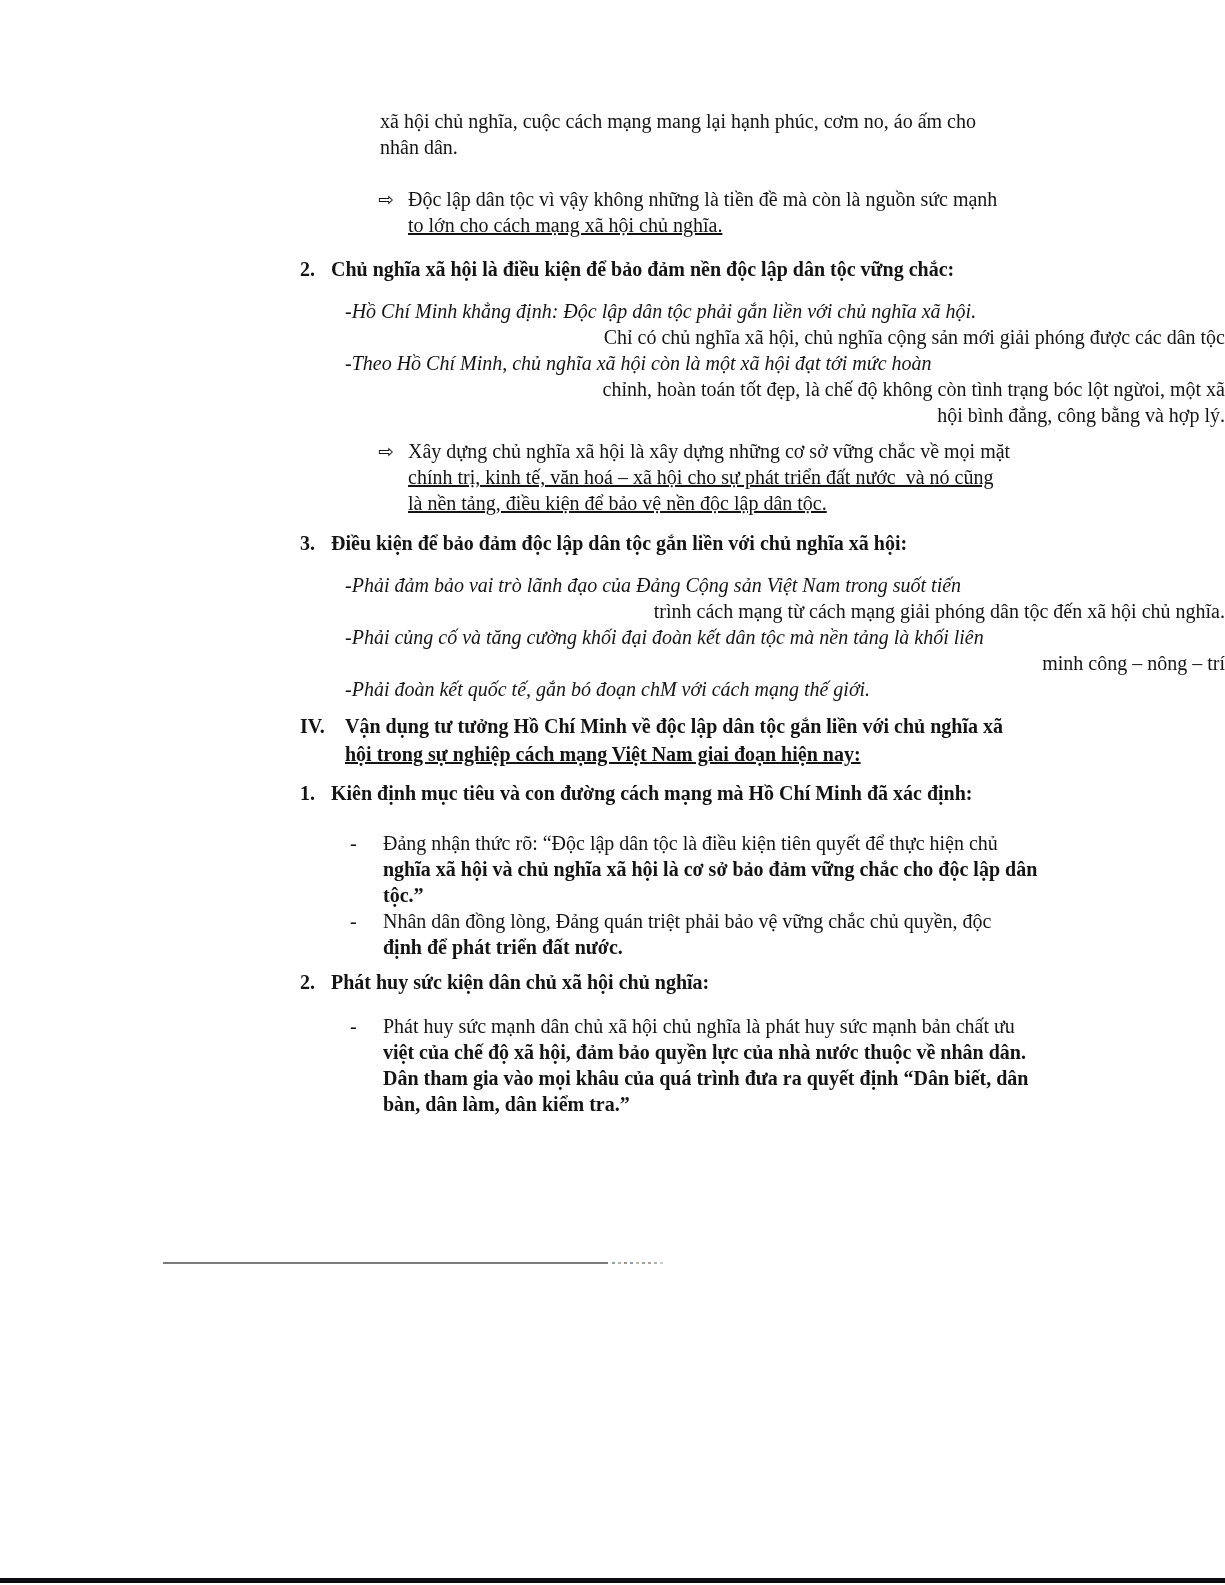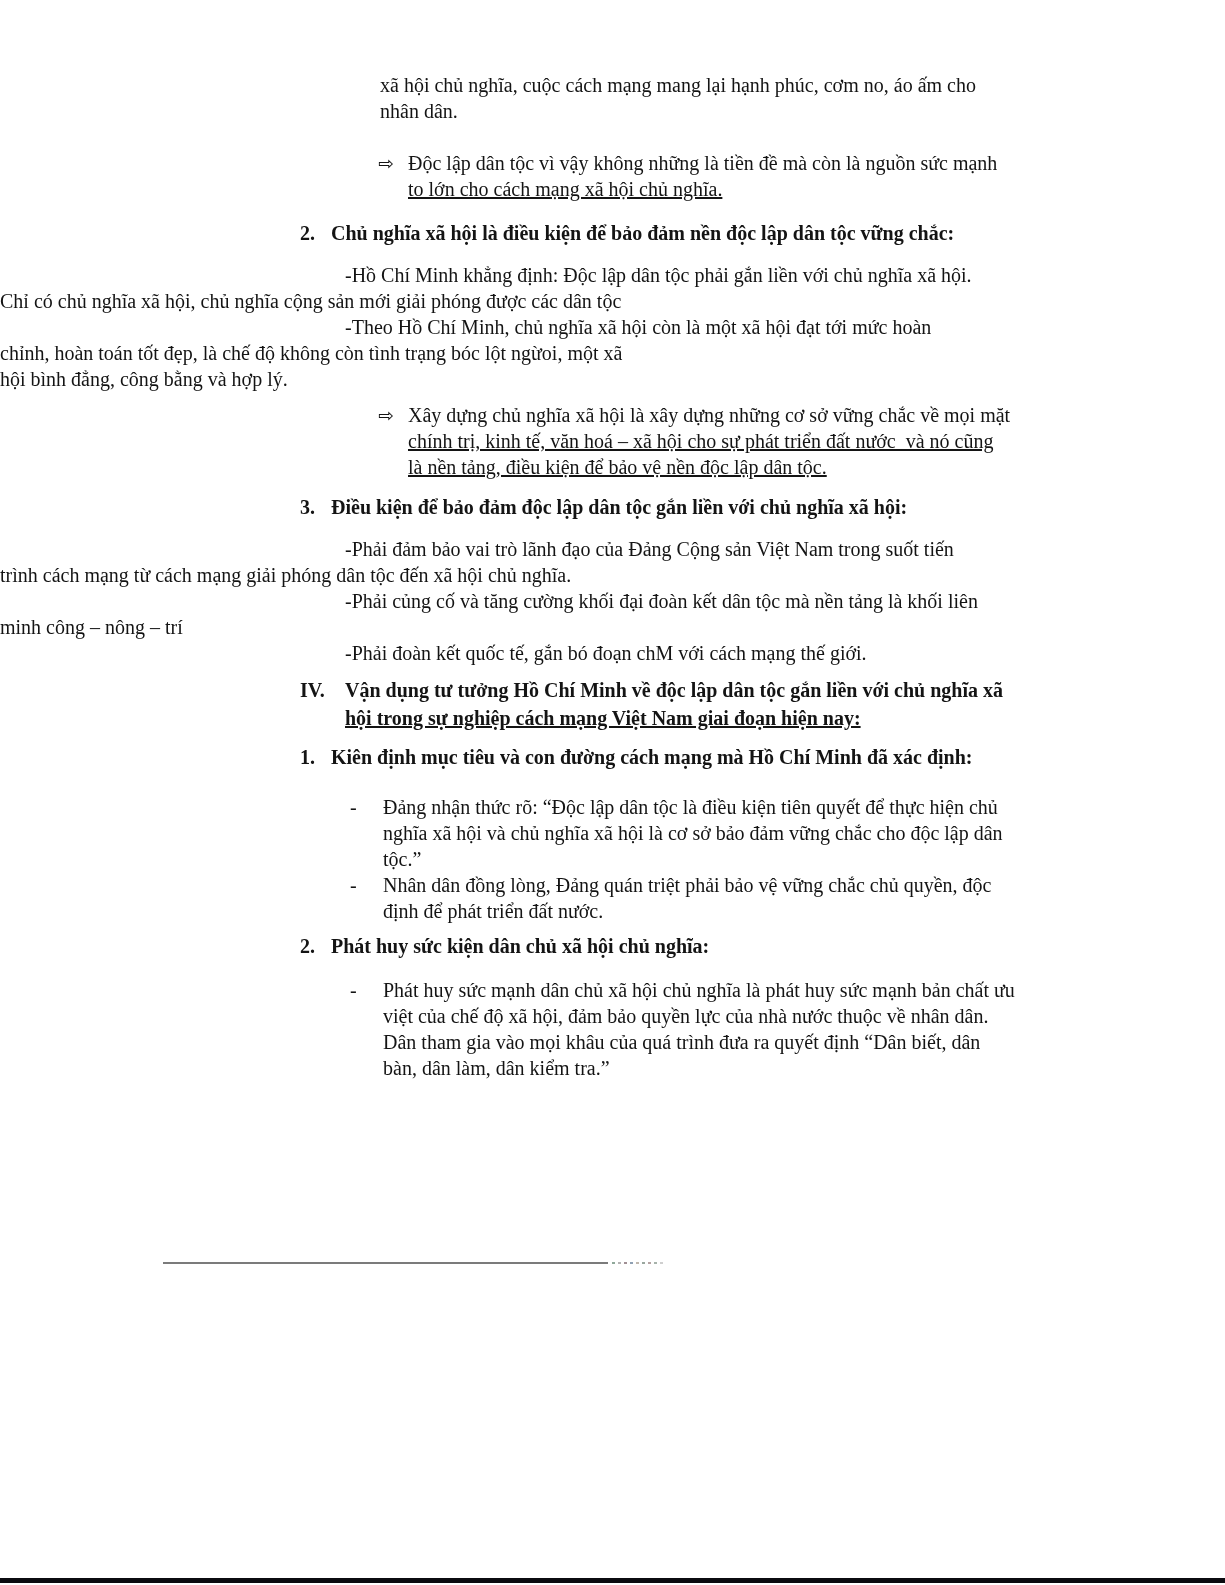--- a/index.html
+++ b/index.html
@@ -6,35 +6,35 @@
   .page{
     position:relative;
     width:1225px;
     height:1585px;
     background:#ffffff;
     overflow:hidden;
     font-family:"Liberation Serif","DejaVu Serif",serif;
     font-size:20px;
     color:#141414;
   }
-  .content{padding-top:72px;}
+  .content{padding-top:108px;}
   .line{white-space:pre;line-height:26px;height:26px;}
   .hline{white-space:pre;line-height:28px;height:28px;font-weight:bold;}
   
   .ind-intro{margin-left:380px;}
   .arrow-first{margin-left:378px;display:flex;}
   .arrow-cont{margin-left:408px;text-decoration:underline;}
-  .dash-line{margin-left:345px;}
-  .dash-cont{}
+  .dash-line{margin-left:345px;font-style:italic;}
+  .dash-cont{margin-left:375px;text-align:right;}
   .h-row{margin-left:300px;display:flex;}
   .h-cont{margin-left:345px;text-decoration:underline;}
   .num{display:inline-block;width:31px;font-weight:bold;}
   .num-iv{display:inline-block;width:45px;font-weight:bold;}
   .bullet-first{margin-left:350px;display:flex;}
-  .bullet-cont{margin-left:383px;}
+  .bullet-cont{margin-left:383px;font-weight:bold;}
   .bullet-marker{display:inline-block;width:33px;}
   .arrow-marker{
     display:inline-block;width:30px;
     font-family:"DejaVu Sans","Liberation Serif",serif;
     font-size:19px;
   }
   
   .footnote-rule{
     position:absolute;left:163px;top:1262px;
     width:445px;height:2px;background:#7b7b7b;

